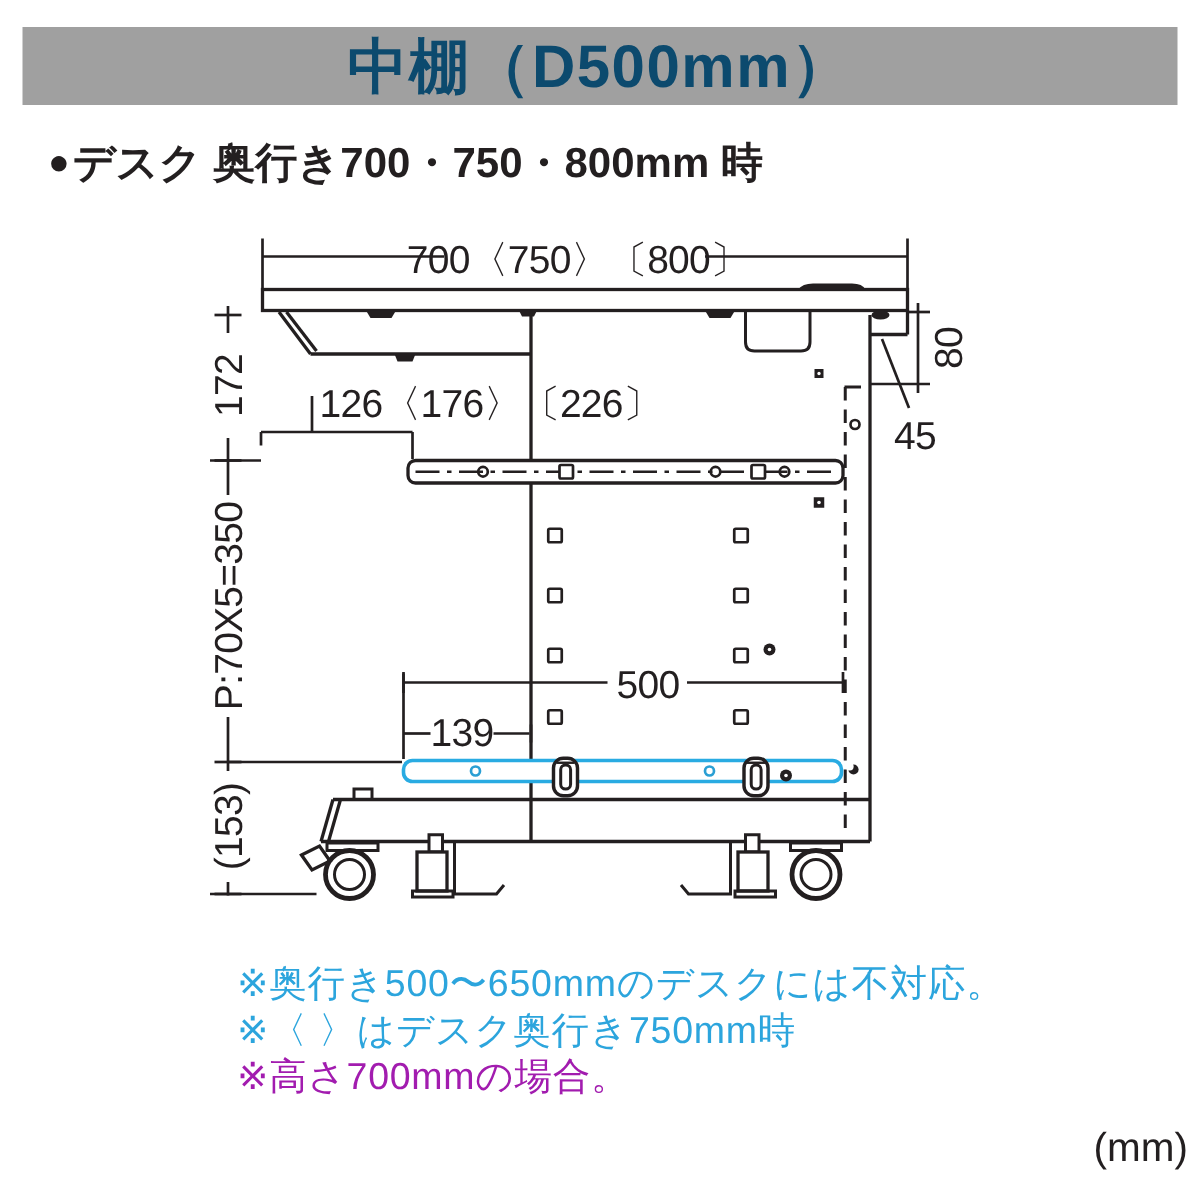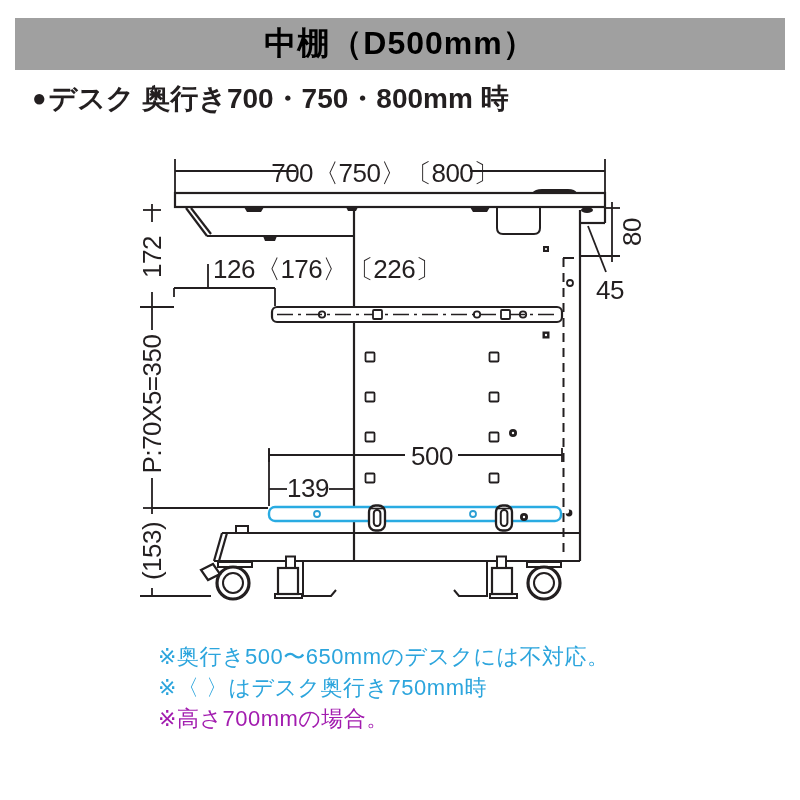--- a/index.html
+++ b/index.html
@@ -1,26 +1,26 @@
 <!DOCTYPE html>
 <html><head>
 <meta charset="utf-8">
 <style>
   html,body{margin:0;padding:0;background:#ffffff;}
   #page{position:relative;width:800px;height:800px;background:#ffffff;overflow:hidden;
         font-family:"Liberation Sans","DejaVu Sans",sans-serif;color:#231f20;}
   .header-bar{position:absolute;left:15px;top:18px;width:770px;height:52px;background:#a0a0a0;
         display:flex;align-items:center;justify-content:center;}
-  .header-title{color:#000000;font-size:32px;font-weight:bold;letter-spacing:1px;}
-  .section-heading{position:absolute;left:32px;top:80px;font-size:28px;font-weight:bold;
+  .header-title{color:#0c4a6e;font-size:40px;font-weight:bold;letter-spacing:1px;}
+  .section-heading{position:absolute;left:32px;top:90px;font-size:28px;font-weight:bold;
         letter-spacing:0px;white-space:nowrap;}
   .section-heading .bullet{font-size:24px;vertical-align:2px;margin-right:2px;}
   svg{position:absolute;left:0;top:0;}
   .notes{position:absolute;left:158px;top:641px;margin:0;padding:0;list-style:none;}
-  .note{font-size:22px;line-height:31px;white-space:nowrap;letter-spacing:0.5px;}
+  .note{font-size:25px;line-height:31px;white-space:nowrap;letter-spacing:0.5px;}
   .note-blue{color:#2ca5dd;}
   .note-red{color:#a21caf;}
   .unit-label{position:absolute;left:700px;top:750px;width:92px;text-align:right;
         font-size:27px;color:#231f20;}
   text{font-family:"Liberation Sans","DejaVu Sans",sans-serif;font-size:26px;fill:#231f20;letter-spacing:-0.5px;}
 </style>
 </head>
 <body>
 
 <div id="page">
@@ -211,14 +211,15 @@
 
     </g>
   </svg>
 
   <ul class="notes">
     <li class="note note-blue">※奥行き500〜650mmのデスクには不対応。</li>
     <li class="note note-blue">※〈 〉はデスク奥行き750mm時</li>
     <li class="note note-red">※高さ700mmの場合。</li>
   </ul>
 
+  <div class="unit-label">(mm)</div>
 
 </div>
 
 </body></html>

